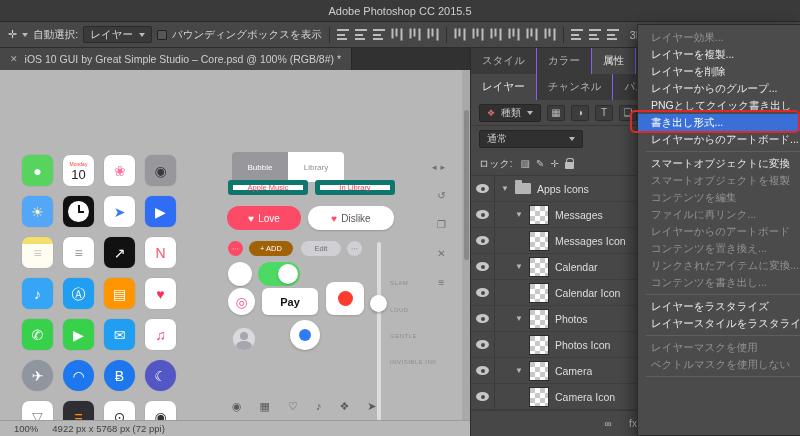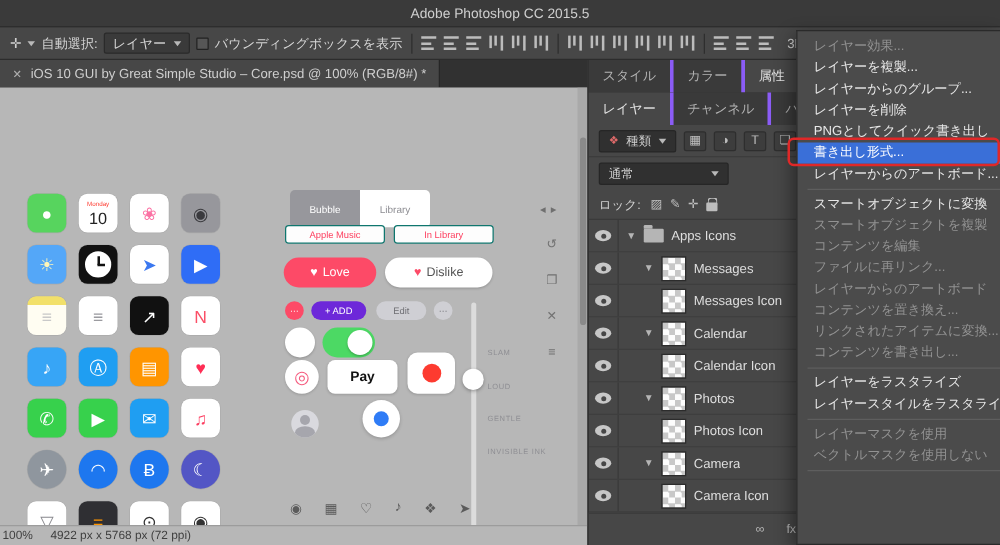--- a/index.html
+++ b/index.html
@@ -38,30 +38,30 @@
   .glyph{line-height:1}
   .cal-small{font-size:5px;color:#fd3b30;display:block;text-align:center;line-height:1.4}
   .cal-big{font-size:13px;color:#222;display:block;text-align:center;line-height:1}
   .clock-face{width:21px;height:21px;border-radius:50%;background:#fff;position:relative}
   .clock-face::before{content:"";position:absolute;left:10px;top:4px;width:1.5px;height:7px;background:#111}
   .clock-face::after{content:"";position:absolute;left:10px;top:10px;width:6px;height:1.5px;background:#111}
   .segmented{position:absolute;left:232px;top:82px;width:112px;height:30px;border-radius:4px;overflow:hidden;display:flex;font-size:8px}
   .seg-left{flex:1;background:#97979c;color:#fff;display:flex;align-items:center;justify-content:center}
   .seg-right{flex:1;background:#fff;color:#8e8e93;display:flex;align-items:center;justify-content:center}
   .outline-btns{position:absolute;left:228px;top:110px;display:flex;gap:7px}
-  .outline-btn{width:80px;height:15px;border:1px solid #0f766e;border-radius:3px;color:#fd4060;font-size:7.5px;
+  .outline-btn{width:80px;height:15px;border:5px solid #0f766e;border-radius:3px;color:#fd4060;font-size:7.5px;
                display:flex;align-items:center;justify-content:center;background:#fdfdfd}
   .love-btn{position:absolute;left:227px;top:136px;width:74px;height:24px;border-radius:12px;background:#fd4a67;color:#fff;
             font-size:10px;display:flex;align-items:center;justify-content:center;gap:4px}
   .dislike-btn{position:absolute;left:308px;top:136px;width:86px;height:24px;border-radius:12px;background:#fff;color:#555;
             font-size:10px;display:flex;align-items:center;justify-content:center;gap:4px;box-shadow:0 1px 2px rgba(0,0,0,.18)}
   .heart-pink{color:#fd4a67;font-size:10px}
   .dots-circle{position:absolute;left:228px;top:171px;width:15px;height:15px;border-radius:50%;background:#fd4a67;color:#fff;
             font-size:7px;display:flex;align-items:center;justify-content:center}
-  .add-pill{position:absolute;left:249px;top:171px;width:44px;height:15px;border-radius:8px;background:#6d28d9;color:#fff;
+  .add-pill{position:absolute;left:249px;top:171px;width:44px;height:15px;border-radius:8px;background:#a16207;color:#fff;
             font-size:7.5px;display:flex;align-items:center;justify-content:center}
   .edit-pill{position:absolute;left:301px;top:171px;width:40px;height:15px;border-radius:8px;background:#cfcfd4;color:#6f6f74;
             font-size:7.5px;display:flex;align-items:center;justify-content:center}
   .more-circle{position:absolute;left:347px;top:171px;width:15px;height:15px;border-radius:50%;background:#cfcfd4;color:#6f6f74;
             font-size:7px;display:flex;align-items:center;justify-content:center}
   .white-circle{position:absolute;left:228px;top:192px;width:24px;height:24px;border-radius:50%;background:#fff;box-shadow:0 1px 2px rgba(0,0,0,.2)}
   .toggle{position:absolute;left:258px;top:192px;width:42px;height:24px;border-radius:12px;background:#4cd964}
   .toggle::after{content:"";position:absolute;right:2px;top:2px;width:20px;height:20px;border-radius:50%;background:#fff;box-shadow:0 1px 2px rgba(0,0,0,.25)}
   .fingerprint{position:absolute;left:228px;top:218px;width:27px;height:27px;border-radius:50%;background:#fff;color:#f55c7f;
             display:flex;align-items:center;justify-content:center;font-size:14px;box-shadow:0 1px 2px rgba(0,0,0,.15)}
@@ -79,25 +79,25 @@
   .blue-dot-circle{position:absolute;left:290px;top:250px;width:30px;height:30px;border-radius:50%;background:#fff;
             box-shadow:0 1px 3px rgba(0,0,0,.2);display:flex;align-items:center;justify-content:center}
   .blue-dot{width:12px;height:12px;border-radius:50%;background:#2f7cf6}
   .canvas-bottom-icons{position:absolute;left:232px;top:330px;display:flex;gap:18px;color:#5b5b5b;font-size:11px}
   .pager{position:absolute;left:432px;top:92px;display:flex;gap:4px;color:#6f6f6f;font-size:9px}
   .side-tools{position:absolute;left:437px;top:120px;display:flex;flex-direction:column;gap:18px;color:#727272;font-size:10px;align-items:center}
   .vscroll{position:absolute;left:462px;top:0;width:8px;height:350px;background:#a9a9a9}
   .vthumb{position:absolute;left:463.5px;top:40px;width:5px;height:150px;border-radius:3px;background:#8a8a8a}
   
   .statusbar{position:absolute;left:0;top:420px;width:470px;height:16px;background:#b7b7b7;border-top:1px solid #9c9c9c;
-            display:flex;align-items:center;gap:14px;padding:0 2px;color:#3f3f3f;font-size:9.5px}
+            display:flex;align-items:center;gap:14px;padding:0 14px;color:#3f3f3f;font-size:9.5px}
   
   .rightpanel{position:absolute;left:470px;top:48px;width:330px;height:388px;background:#474747;border-left:1px solid #2b2b2b}
   .tabstrip{height:26px;background:#313131;display:flex}
-  .tab{padding:0 11px;height:26px;display:flex;align-items:center;color:#b3b3b3;font-size:10.5px;background:#3a3a3a;border-right:3px solid #8b5cf6;white-space:nowrap}
+  .tab{padding:0 11px;height:26px;display:flex;align-items:center;color:#b3b3b3;font-size:10.5px;background:#3a3a3a;border-right:1px solid #8b5cf6;white-space:nowrap}
   .tab.active{background:#474747;color:#e4e4e4}
   .filter-row{height:26px;display:flex;align-items:center;gap:6px;padding:0 8px;border-bottom:1px solid #3a3a3a;background:#474747}
   .panel-select{display:flex;align-items:center;gap:6px;background:#303030;border:1px solid #262626;border-radius:2px;height:18px;padding:0 7px;color:#cfcfcf;font-size:10px;white-space:nowrap}
   .f-ico{font-size:9px;color:#e06a6a}
   .filter-icon{width:18px;height:16px;display:flex;align-items:center;justify-content:center;color:#bdbdbd;font-size:10px;background:#3d3d3d;border:1px solid #2e2e2e;border-radius:2px}
   .blend-row{height:26px;display:flex;align-items:center;padding:0 8px;background:#474747}
   .lock-row{height:24px;display:flex;align-items:center;gap:8px;padding:0 8px;color:#cfcfcf;font-size:10px;border-bottom:1px solid #3a3a3a;background:#474747}
   .lock-ico{color:#bdbdbd;font-size:10px}
   .lock-shape{width:9px;height:7px;background:#bdbdbd;border-radius:1px;position:relative;margin-top:4px;display:inline-block}
   .lock-shape::before{content:"";position:absolute;left:1.5px;top:-4px;width:6px;height:5px;border:1.5px solid #bdbdbd;border-bottom:none;border-radius:3px 3px 0 0}
@@ -476,22 +476,22 @@
         <span class="lb-ico">▭</span>
         <span class="lb-ico">+</span>
         <span class="lb-ico">✕</span>
         <span class="lb-ico">≡</span>
       </div>
   </div>
 
   <div class="menu">
       <div class="menu-item disabled">レイヤー効果...</div>
       <div class="menu-item">レイヤーを複製...</div>
+      <div class="menu-item">レイヤーを削除</div>
       <div class="menu-item">レイヤーからのグループ...</div>
-      <div class="menu-item">レイヤーを削除</div>
       <div class="menu-item">PNGとしてクイック書き出し</div>
       <div class="menu-item highlighted">書き出し形式...</div>
       <div class="menu-item">レイヤーからのアートボード...</div>
       <div class="menu-sep"></div>
       <div class="menu-item">スマートオブジェクトに変換</div>
       <div class="menu-item disabled">スマートオブジェクトを複製</div>
       <div class="menu-item disabled">コンテンツを編集</div>
       <div class="menu-item disabled">ファイルに再リンク...</div>
       <div class="menu-item disabled">レイヤーからのアートボード</div>
       <div class="menu-item disabled">コンテンツを置き換え...</div>

